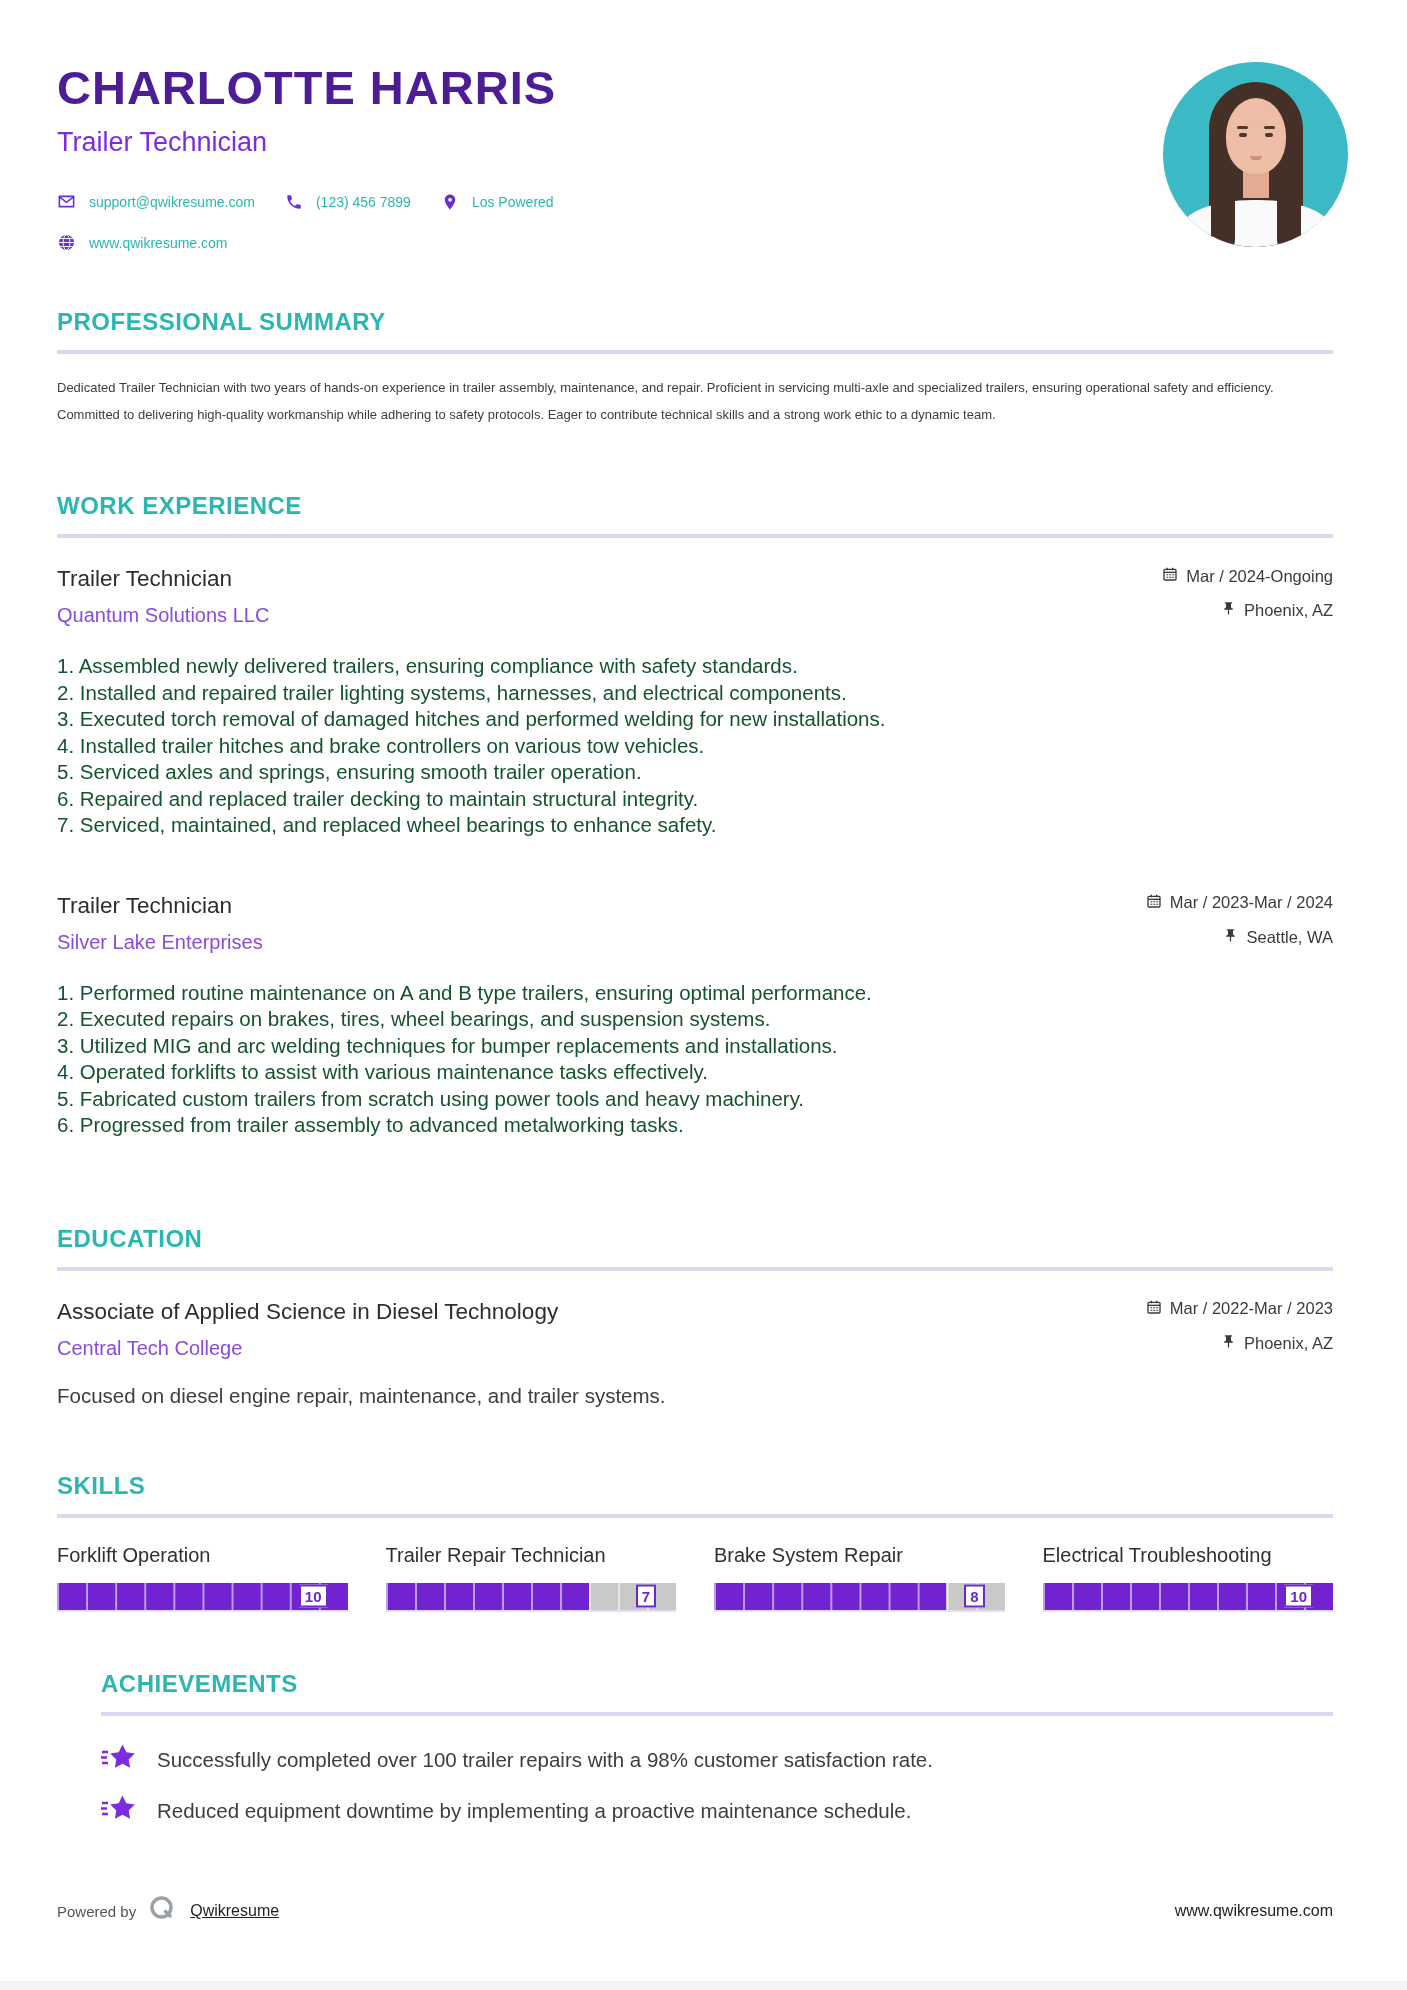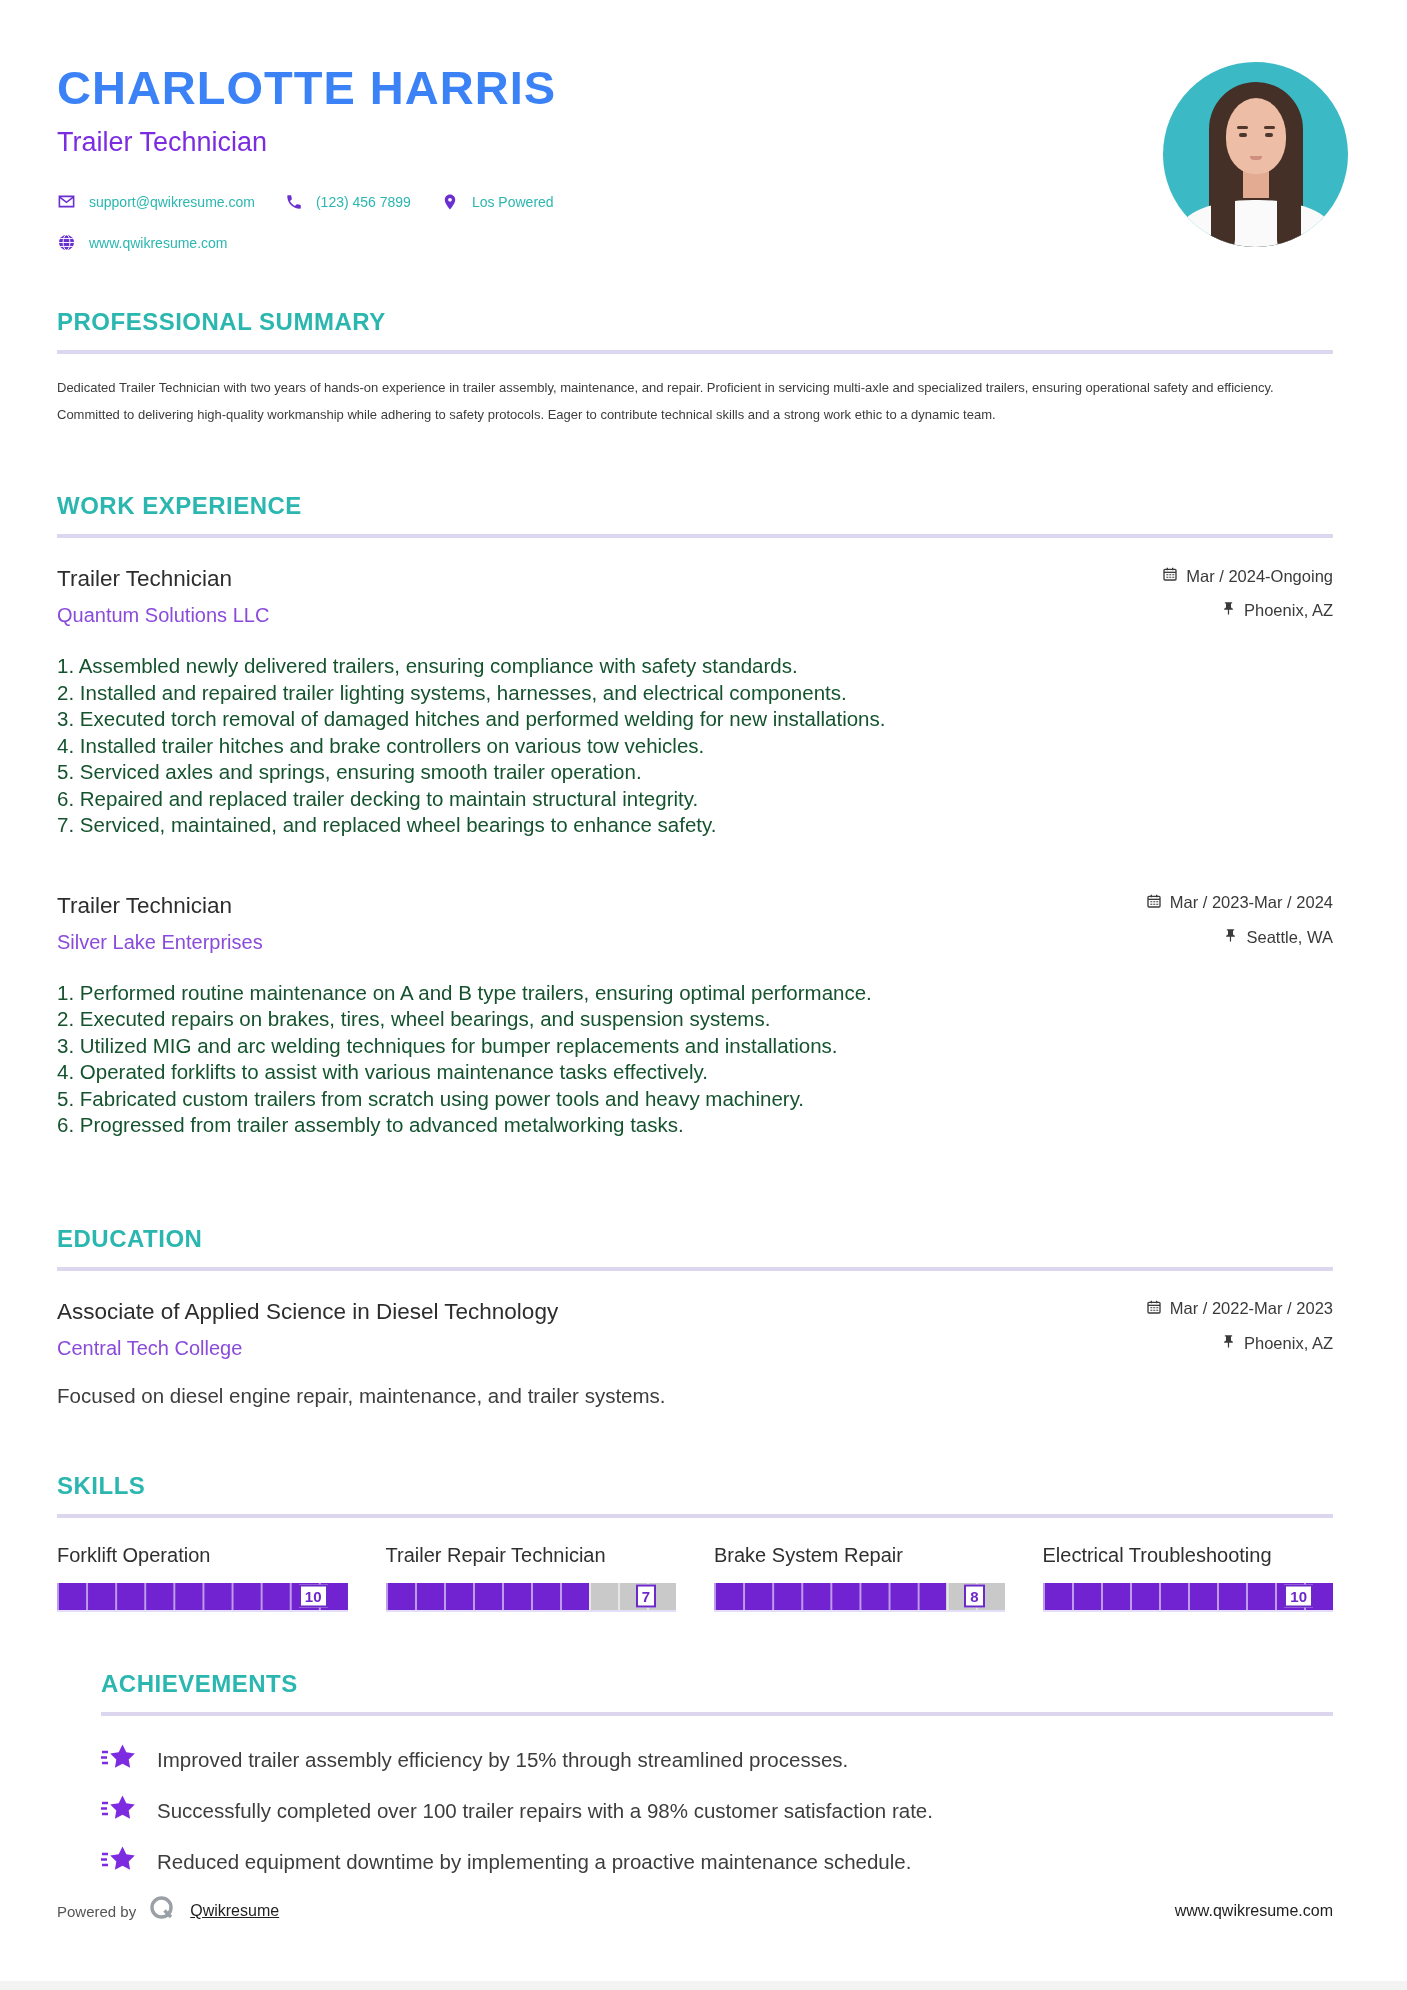--- a/index.html
+++ b/index.html
@@ -3,21 +3,21 @@
 <meta charset="utf-8">
 <style>
   html,body { margin:0; padding:0; background:#ffffff; }
   .page {
     position:relative; width:1407px; height:1990px; background:#ffffff;
     font-family:"Liberation Sans", sans-serif; overflow:hidden;
   }
   .content { position:absolute; left:57px; top:0; width:1276px; }
 
   
-  .name { margin-top:60px; font-size:47px; font-weight:700; letter-spacing:1px; color:#3b82f6; }
+  .name { margin-top:60px; font-size:47px; font-weight:700; letter-spacing:1px; color:#4c1d95; }
   .subtitle { margin-top:12px; font-size:27px; font-weight:500; color:#7b2ce0; }
   .contact-row { display:flex; align-items:center; margin-top:34px; }
   .contact-row.second { margin-top:22px; }
   .contact-item { display:flex; align-items:center; gap:13px; margin-right:30px; font-size:14px; color:#2bb7b0; }
   .contact-item .ico { display:flex; align-items:center; }
 
   .photo {
     position:absolute; top:62px; right:59px; width:185px; height:185px;
     border-radius:50%; background:#3bb9c4; overflow:hidden;
   }
@@ -295,29 +295,20 @@
         </div>
 
       </div>
     </div>
 
     <div class="section" style="margin-top:58px;margin-left:44px;">
       <div class="section-heading">ACHIEVEMENTS</div>
       <div class="rule"></div>
       <div class="ach-list">
 
-        <div class="ach-item">
-          <span>
-            <svg width="36" height="31" viewBox="0 0 36 30">
-                <path d="M1 9.5h6M0 15h6M1 20.5h6" stroke="#7d2be0" stroke-width="2.6" fill="none"></path>
-                <path fill="#7d2be0" d="M21.5 2l3.8 7.7 8.5 1.2-6.1 6 1.4 8.4-7.6-4-7.6 4 1.4-8.4-6.1-6 8.5-1.2z"></path>
-              </svg>
-          </span>
-          <span class="ach-text">Improved trailer assembly efficiency by 15% through streamlined processes.</span>
-        </div>
 
         <div class="ach-item">
           <span>
             <svg width="36" height="31" viewBox="0 0 36 30">
                 <path d="M1 9.5h6M0 15h6M1 20.5h6" stroke="#7d2be0" stroke-width="2.6" fill="none"></path>
                 <path fill="#7d2be0" d="M21.5 2l3.8 7.7 8.5 1.2-6.1 6 1.4 8.4-7.6-4-7.6 4 1.4-8.4-6.1-6 8.5-1.2z"></path>
               </svg>
           </span>
           <span class="ach-text">Successfully completed over 100 trailer repairs with a 98% customer satisfaction rate.</span>
         </div>

